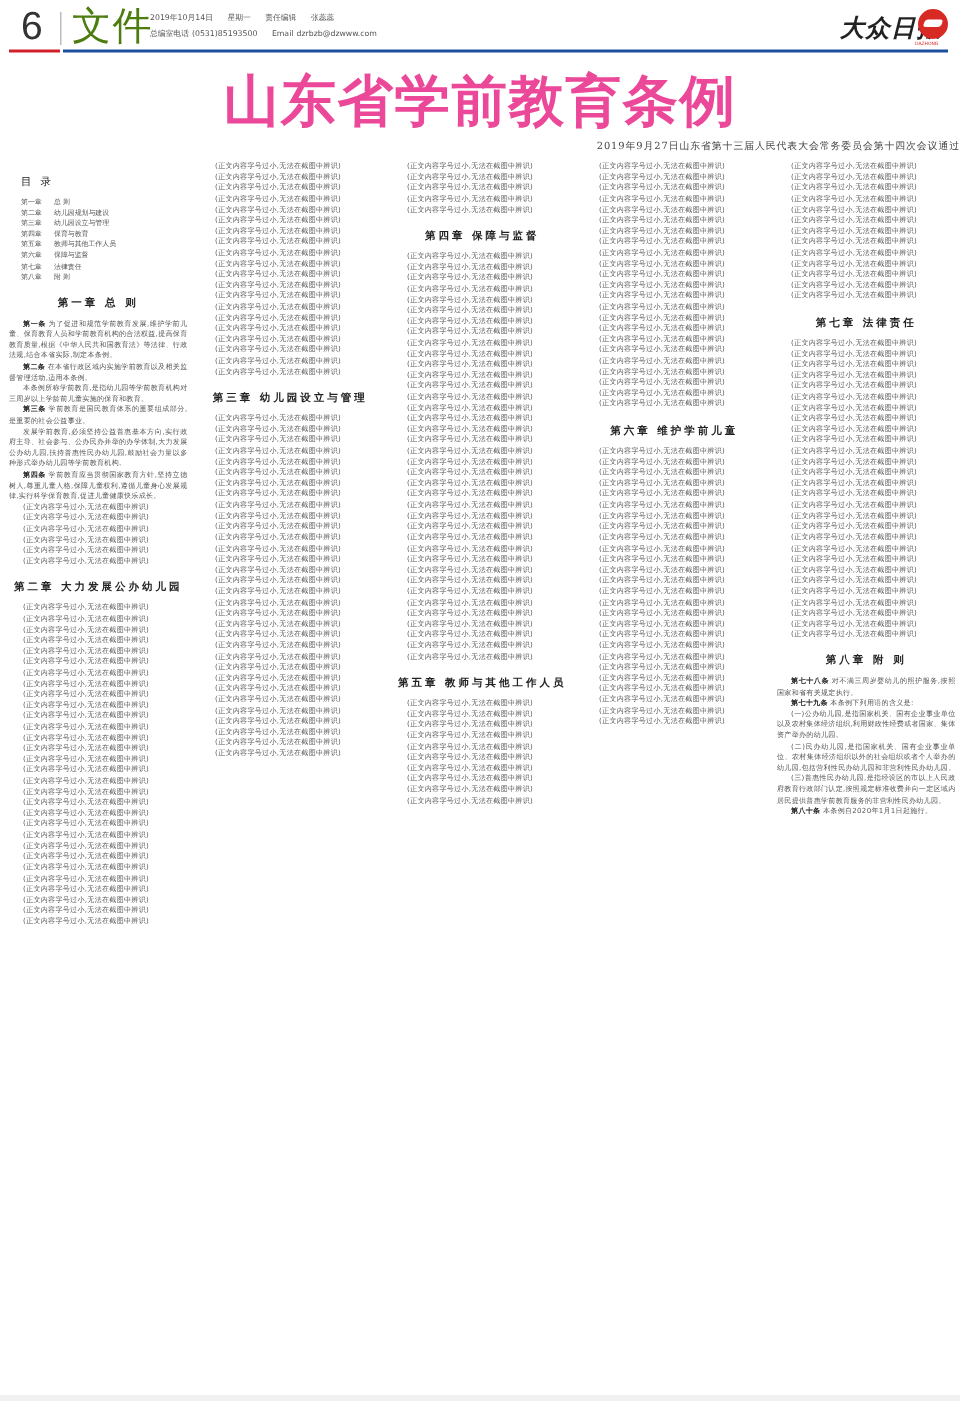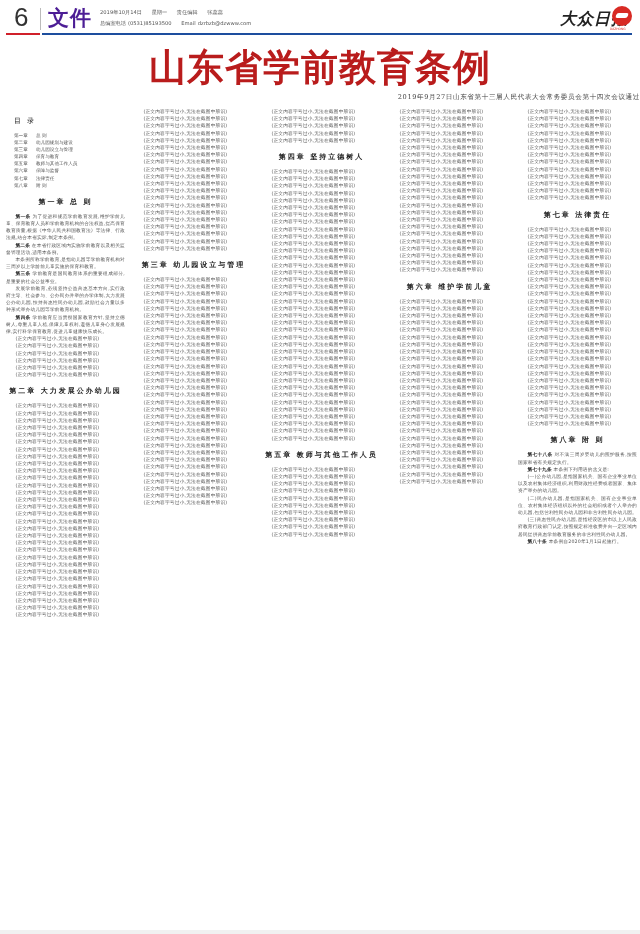--- a/index.html
+++ b/index.html
@@ -4,31 +4,31 @@
 <style>
   * { box-sizing: border-box; margin: 0; padding: 0; }
   html, body { width: 640px; height: 934px; background: #ffffff; overflow: hidden; }
   body { font-family: "DejaVu Sans", sans-serif; color: #2a2a2a; position: relative; }
 
   
   .masthead { position: absolute; left: 0; top: 0; width: 640px; height: 36px; }
   .page-num { position: absolute; left: 14px; top: 3px; font-family: "Liberation Sans", sans-serif; font-size: 26px; color: #333; font-weight: normal; line-height: 28px; }
   .page-num-underline { position: absolute; left: 6px; top: 33px; width: 34px; height: 2px; background: #d0202a; }
   .mast-divider { position: absolute; left: 40px; top: 8px; width: 1px; height: 22px; background: #bbb; }
-  .section-name { position: absolute; left: 48px; top: 5px; font-size: 21px; font-weight: bold; color: #4c1d95; letter-spacing: 1px; line-height: 26px; }
+  .section-name { position: absolute; left: 48px; top: 5px; font-size: 26px; font-weight: normal; color: #4d7c0f; letter-spacing: 1px; line-height: 26px; }
   .mast-meta { position: absolute; left: 100px; top: 7px; font-size: 5.2px; color: #555; line-height: 11px; white-space: nowrap; }
   .mast-meta span { margin-right: 8px; }
   .mast-rule { position: absolute; left: 42px; top: 33px; width: 590px; height: 2px; background: #1d4e9e; }
   .logo-text { position: absolute; left: 560px; top: 9px; font-family: "DejaVu Serif", serif; font-style: italic; font-weight: bold; font-size: 16px; color: #222; letter-spacing: 1px; }
   .logo-badge { position: absolute; left: 612px; top: 6px; width: 20px; height: 20px; border-radius: 50%; background: #d82a24; }
   .logo-badge::after { content: ""; position: absolute; left: 4px; top: 7px; width: 12px; height: 5px; background: #fff; transform: skewX(-20deg); border-radius: 2px; }
   .logo-badge-label { position: absolute; left: 610px; top: 27px; font-size: 3px; color: #d82a24; letter-spacing: 0; }
 
   
-  .headline { position: absolute; left: 0; top: 46px; width: 640px; text-align: center; font-size: 37px; font-weight: bold; color: #b91c1c; letter-spacing: 1px; line-height: 44px; }
+  .headline { position: absolute; left: 0; top: 46px; width: 640px; text-align: center; font-size: 37px; font-weight: bold; color: #ec4899; letter-spacing: 1px; line-height: 44px; }
   .subtitle { position: absolute; left: 0; top: 93px; width: 640px; text-align: right; font-family: "DejaVu Serif", serif; font-size: 6.6px; color: #444; letter-spacing: 0.6px; }
 
   
   .columns { position: absolute; left: 6px; top: 108px; width: 628px; height: 822px; }
   .col { position: absolute; top: 0; width: 119px; height: 822px; overflow: hidden; }
   .col-1 { left: 0; }
   .col-2 { left: 128px; }
   .col-3 { left: 256px; }
   .col-4 { left: 384px; }
   .col-5 { left: 512px; }
@@ -189,21 +189,21 @@
     <p class="para">(正文内容字号过小,无法在截图中辨识)</p>
     <p class="para">(正文内容字号过小,无法在截图中辨识)</p>
   </div>
 
   <div class="col col-3">
     <p class="para">(正文内容字号过小,无法在截图中辨识)</p>
     <p class="para">(正文内容字号过小,无法在截图中辨识)</p>
     <p class="para">(正文内容字号过小,无法在截图中辨识)</p>
     <p class="para">(正文内容字号过小,无法在截图中辨识)</p>
     <p class="para">(正文内容字号过小,无法在截图中辨识)</p>
-    <div class="chapter">第四章 坚持立德树人</div>
+    <div class="chapter">第四章 保障与监督</div>
     <p class="para">(正文内容字号过小,无法在截图中辨识)</p>
     <p class="para">(正文内容字号过小,无法在截图中辨识)</p>
     <p class="para">(正文内容字号过小,无法在截图中辨识)</p>
     <p class="para">(正文内容字号过小,无法在截图中辨识)</p>
     <p class="para">(正文内容字号过小,无法在截图中辨识)</p>
     <p class="para">(正文内容字号过小,无法在截图中辨识)</p>
     <p class="para">(正文内容字号过小,无法在截图中辨识)</p>
     <p class="para">(正文内容字号过小,无法在截图中辨识)</p>
     <p class="para">(正文内容字号过小,无法在截图中辨识)</p>
     <p class="para">(正文内容字号过小,无法在截图中辨识)</p>

